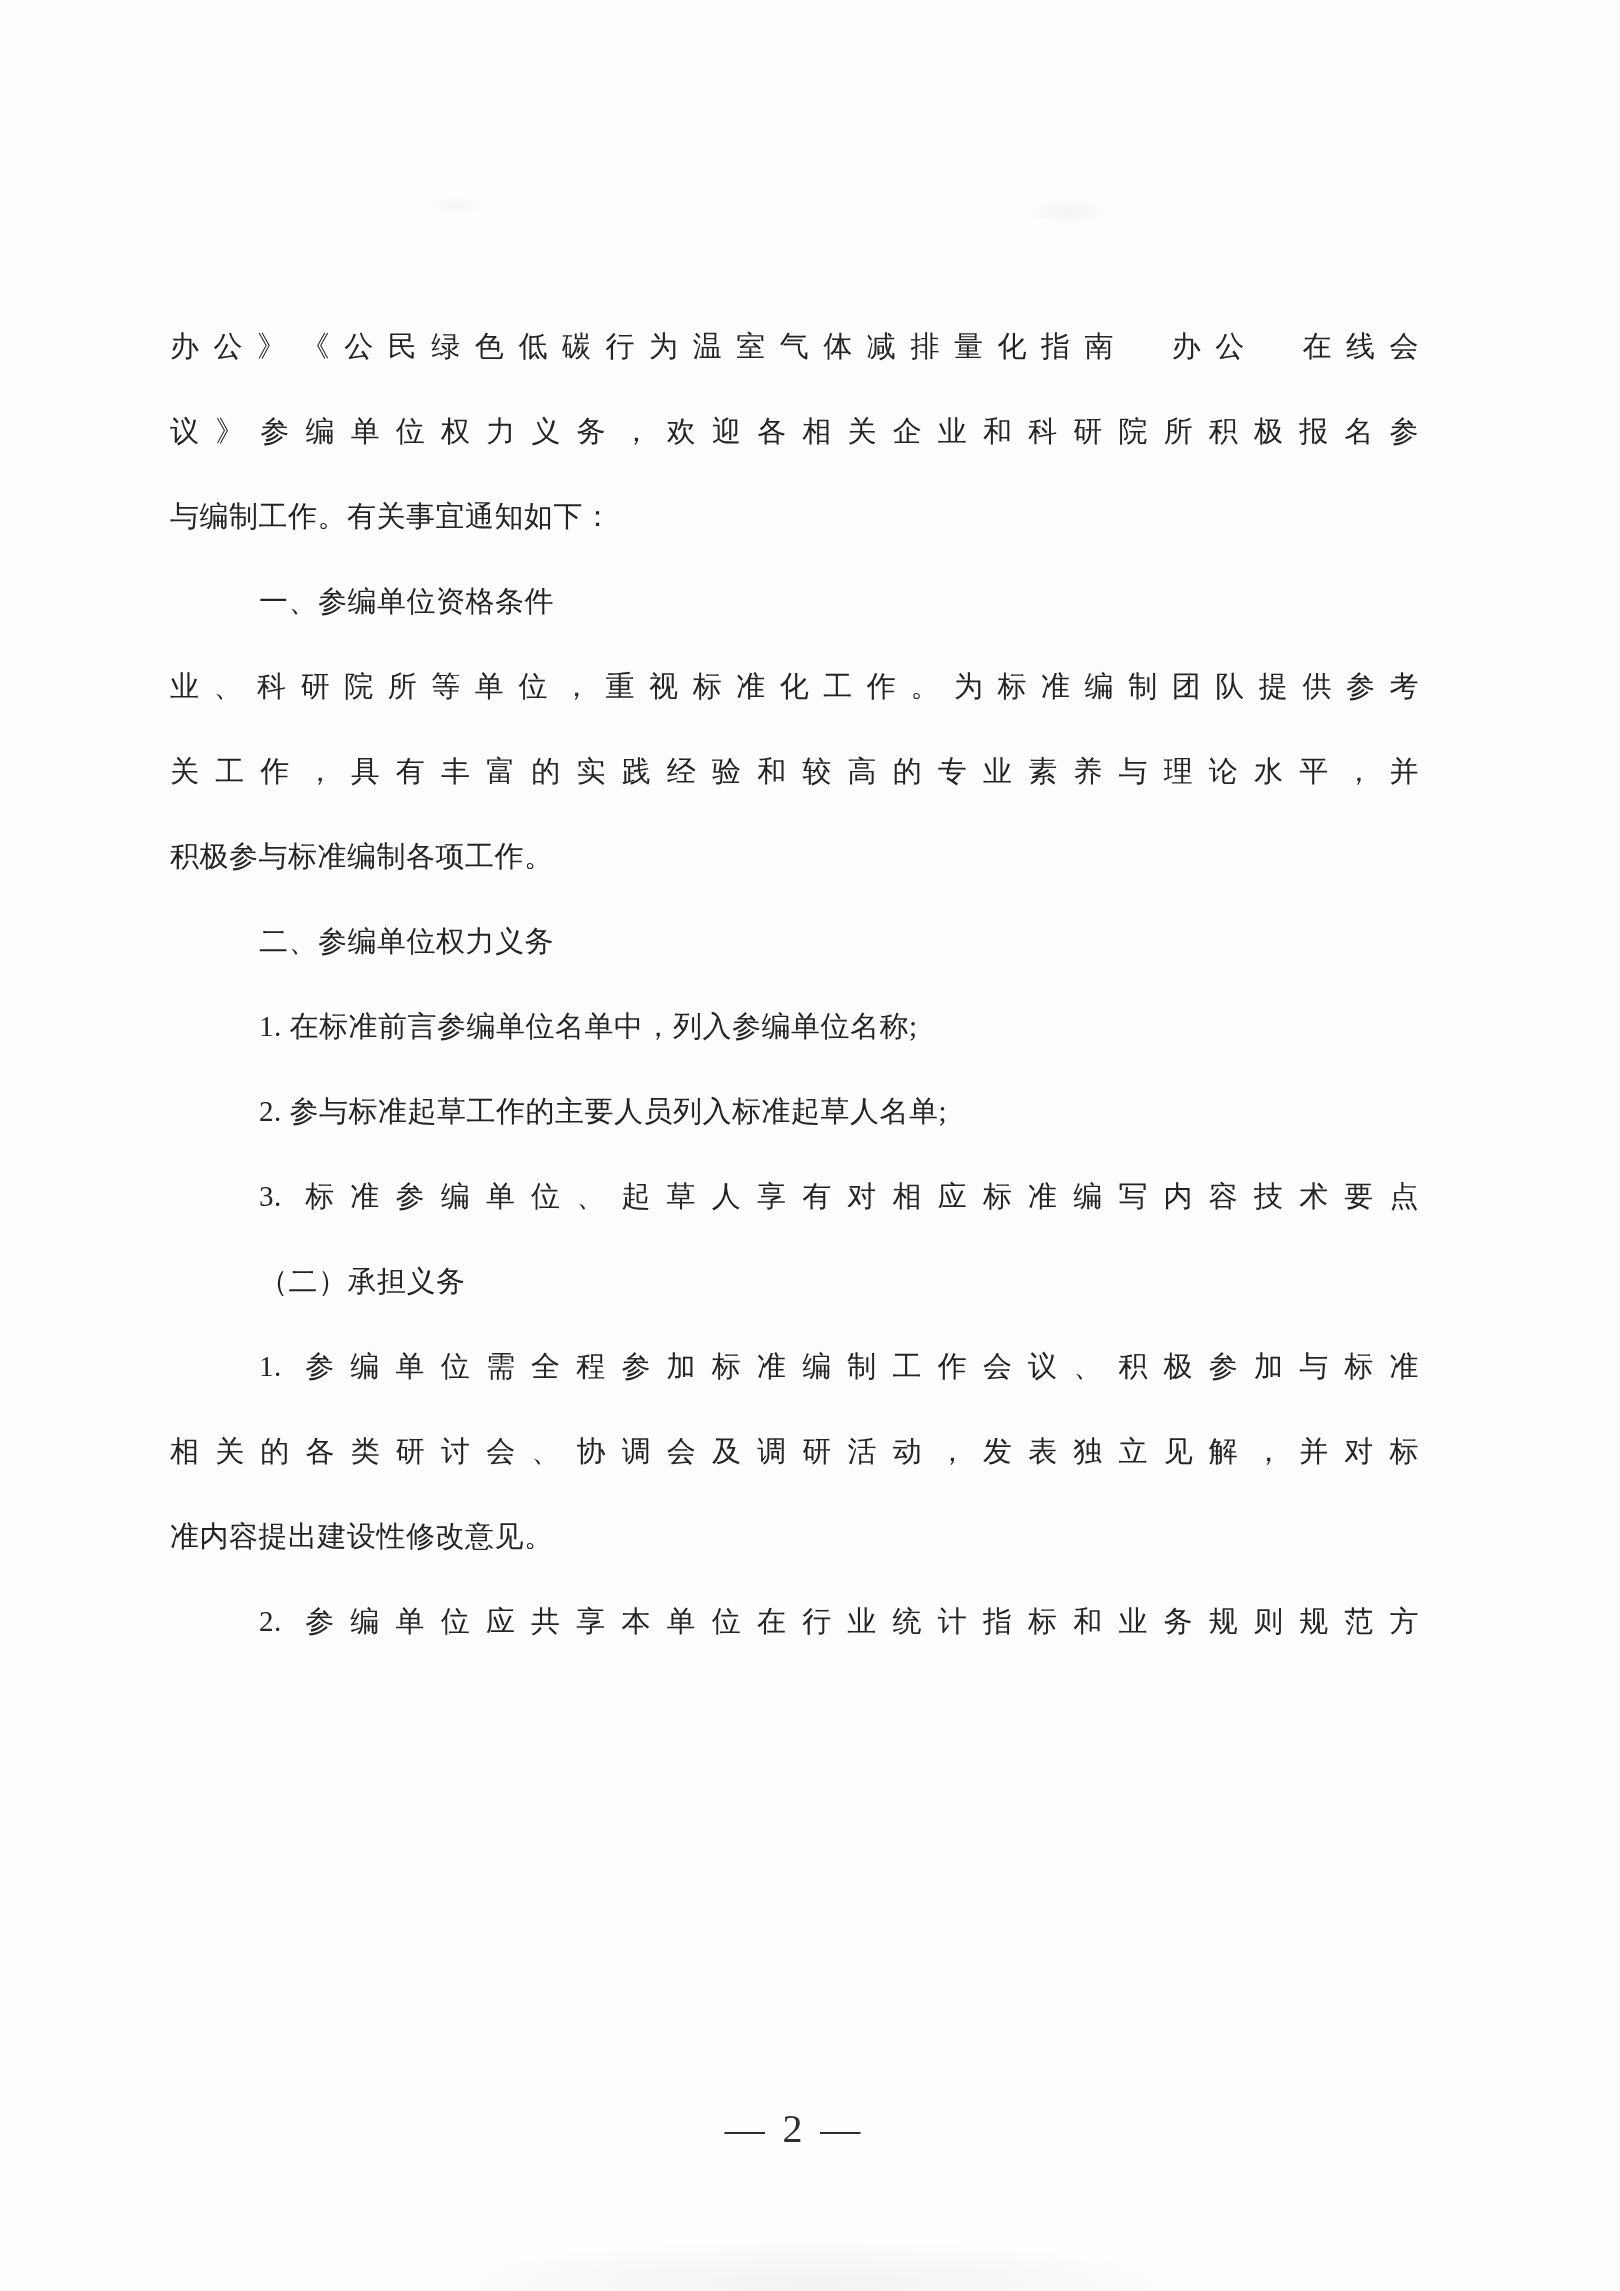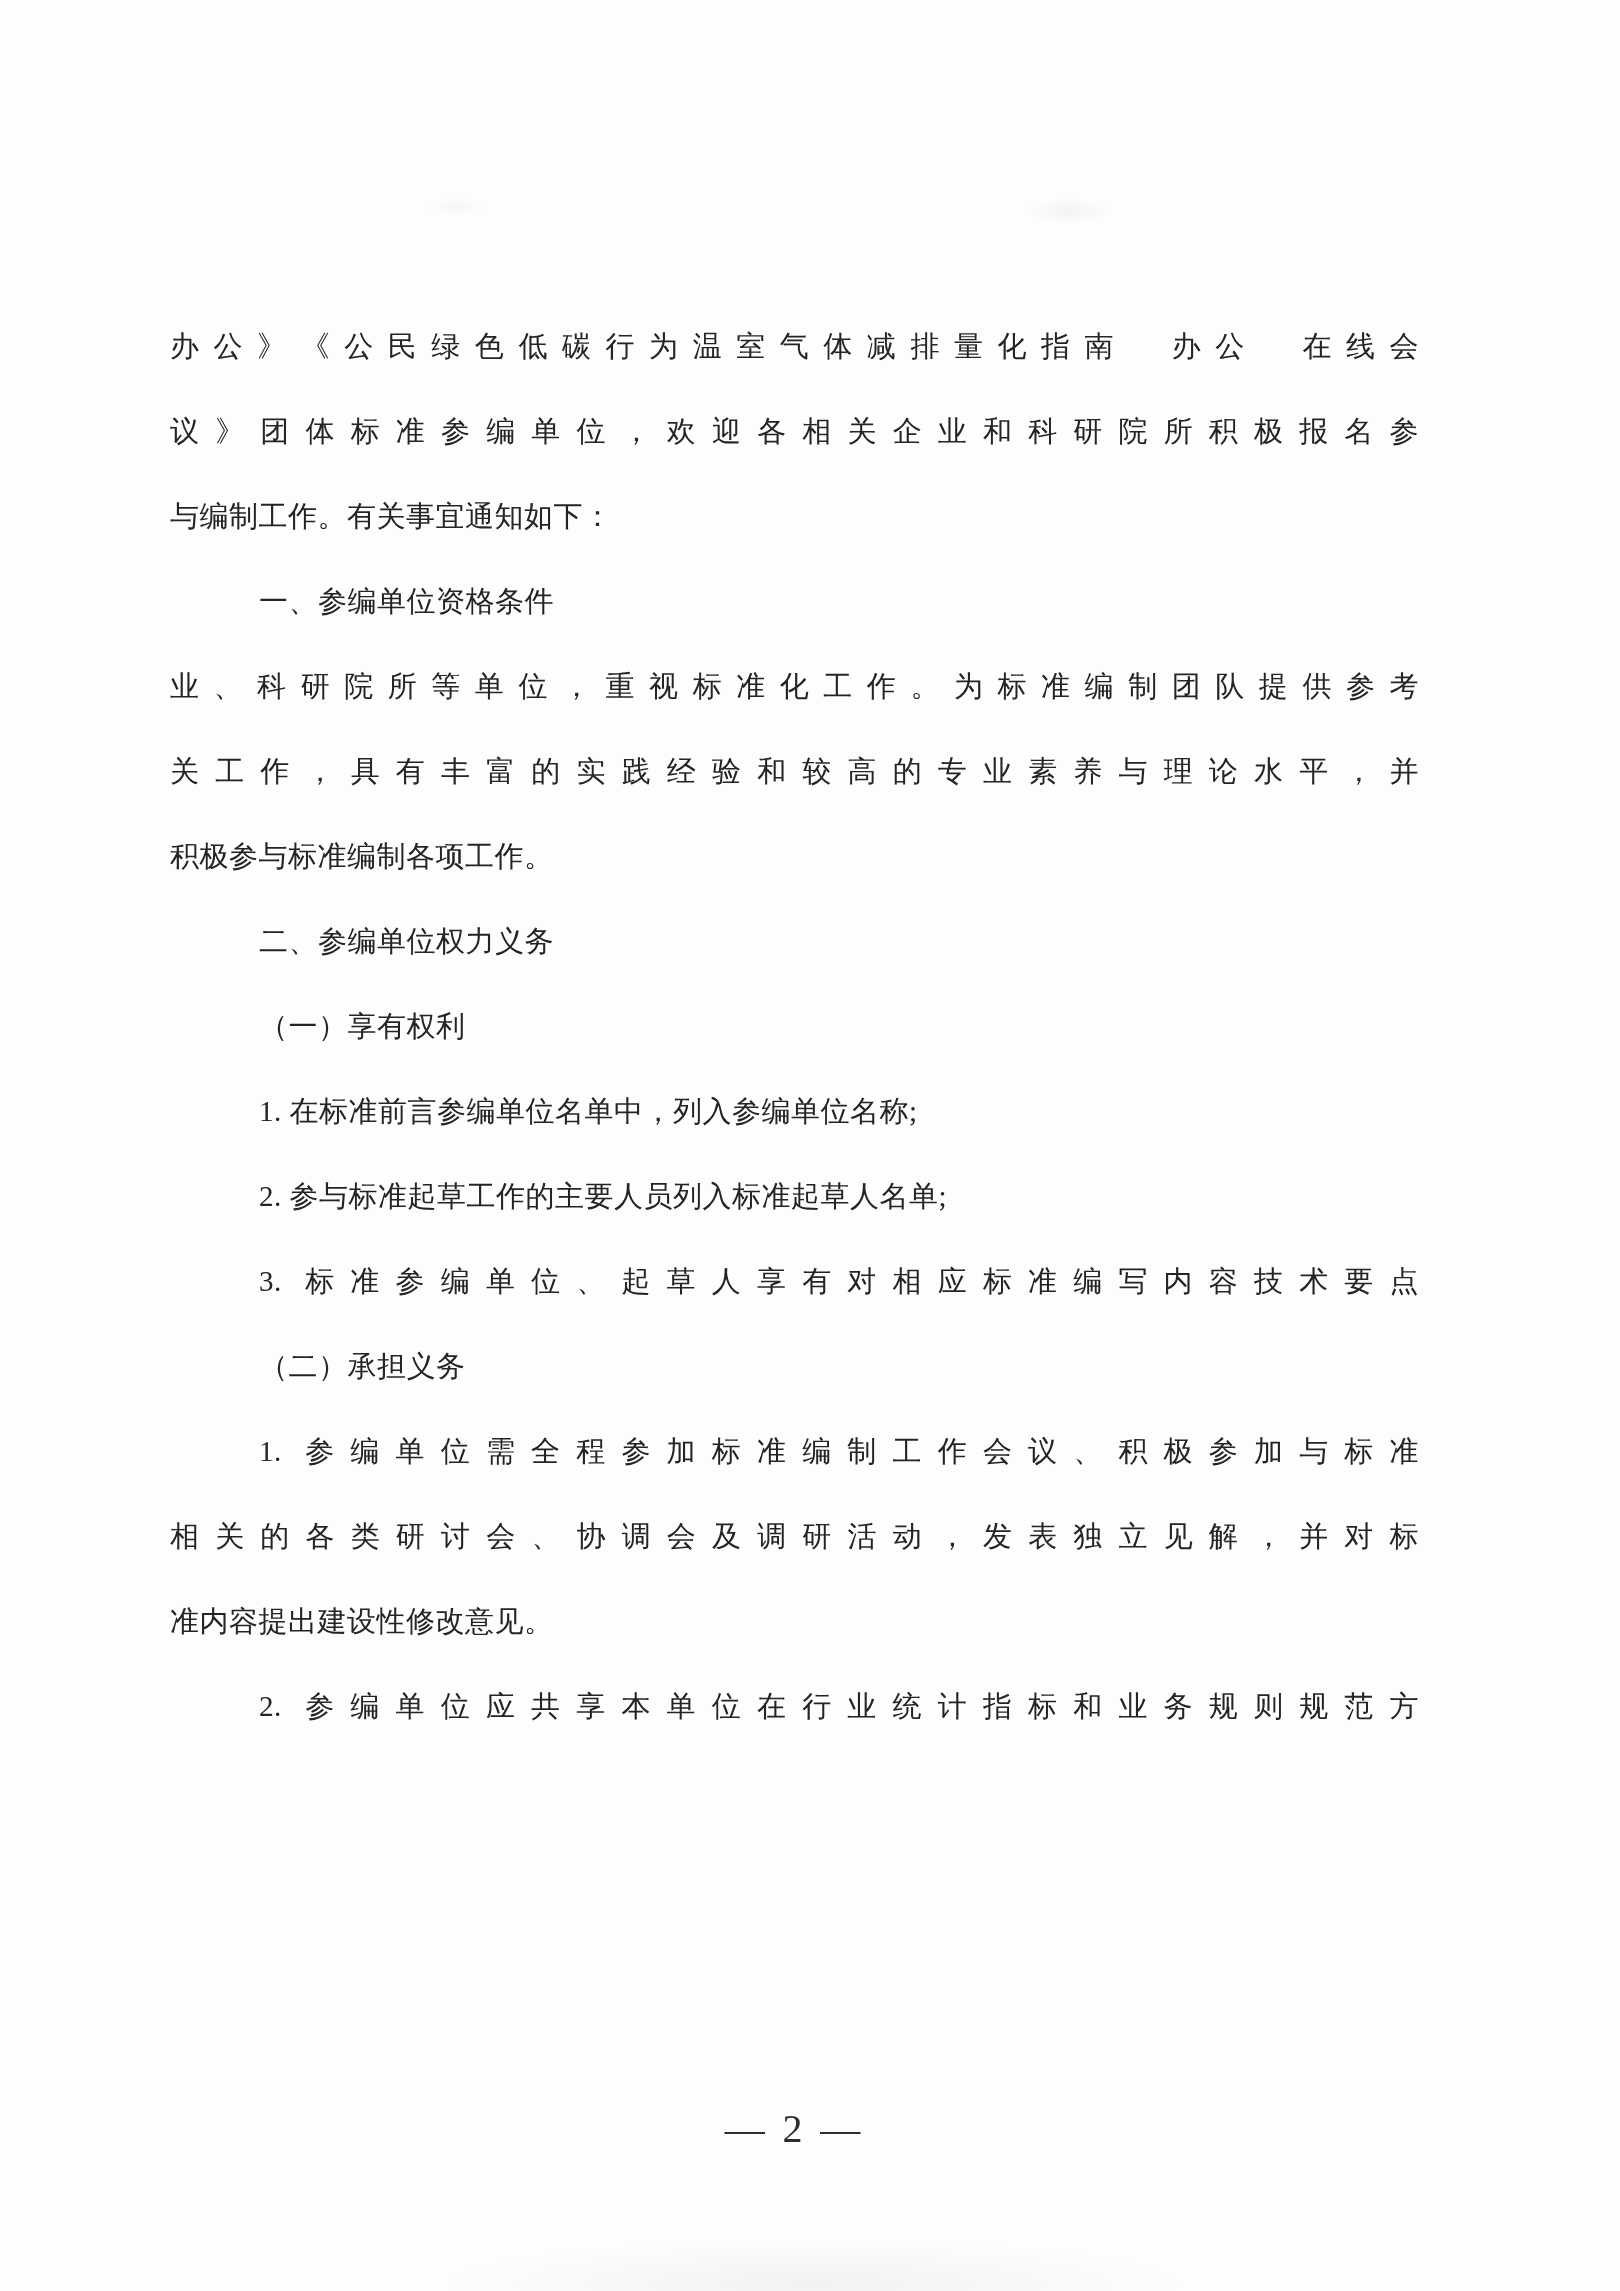--- a/index.html
+++ b/index.html
@@ -58,28 +58,27 @@
     letter-spacing: 3.9px;
     color: #2e2e2e;
   }
 </style>
 </head>
 <body>
 
 <div class="page">
   <div class="content">
     <p class="line fill">办公》《公民绿色低碳行为温室气体减排量化指南　办公　在线会</p>
-    <p class="line fill">议》团体标准参编单位，欢迎各相关企业和科研院所积极报名参</p>
+    <p class="line fill">议》参编单位权力义务，欢迎各相关企业和科研院所积极报名参</p>
     <p class="line">与编制工作。有关事宜通知如下：</p>
     <p class="line indent">一、参编单位资格条件</p>
     <p class="line fill">业、科研院所等单位，重视标准化工作。为标准编制团队提供参考</p>
     <p class="line fill">关工作，具有丰富的实践经验和较高的专业素养与理论水平，并</p>
     <p class="line">积极参与标准编制各项工作。</p>
     <p class="line indent">二、参编单位权力义务</p>
-    <p class="line indent">（一）享有权利</p>
     <p class="line indent">1. 在标准前言参编单位名单中，列入参编单位名称;</p>
     <p class="line indent">2. 参与标准起草工作的主要人员列入标准起草人名单;</p>
     <p class="line indent fill">3. 标准参编单位、起草人享有对相应标准编写内容技术要点</p>
     <p class="line indent">（二）承担义务</p>
     <p class="line indent fill">1. 参编单位需全程参加标准编制工作会议、积极参加与标准</p>
     <p class="line fill">相关的各类研讨会、协调会及调研活动，发表独立见解，并对标</p>
     <p class="line">准内容提出建设性修改意见。</p>
     <p class="line indent fill">2. 参编单位应共享本单位在行业统计指标和业务规则规范方</p>
   </div>
 

